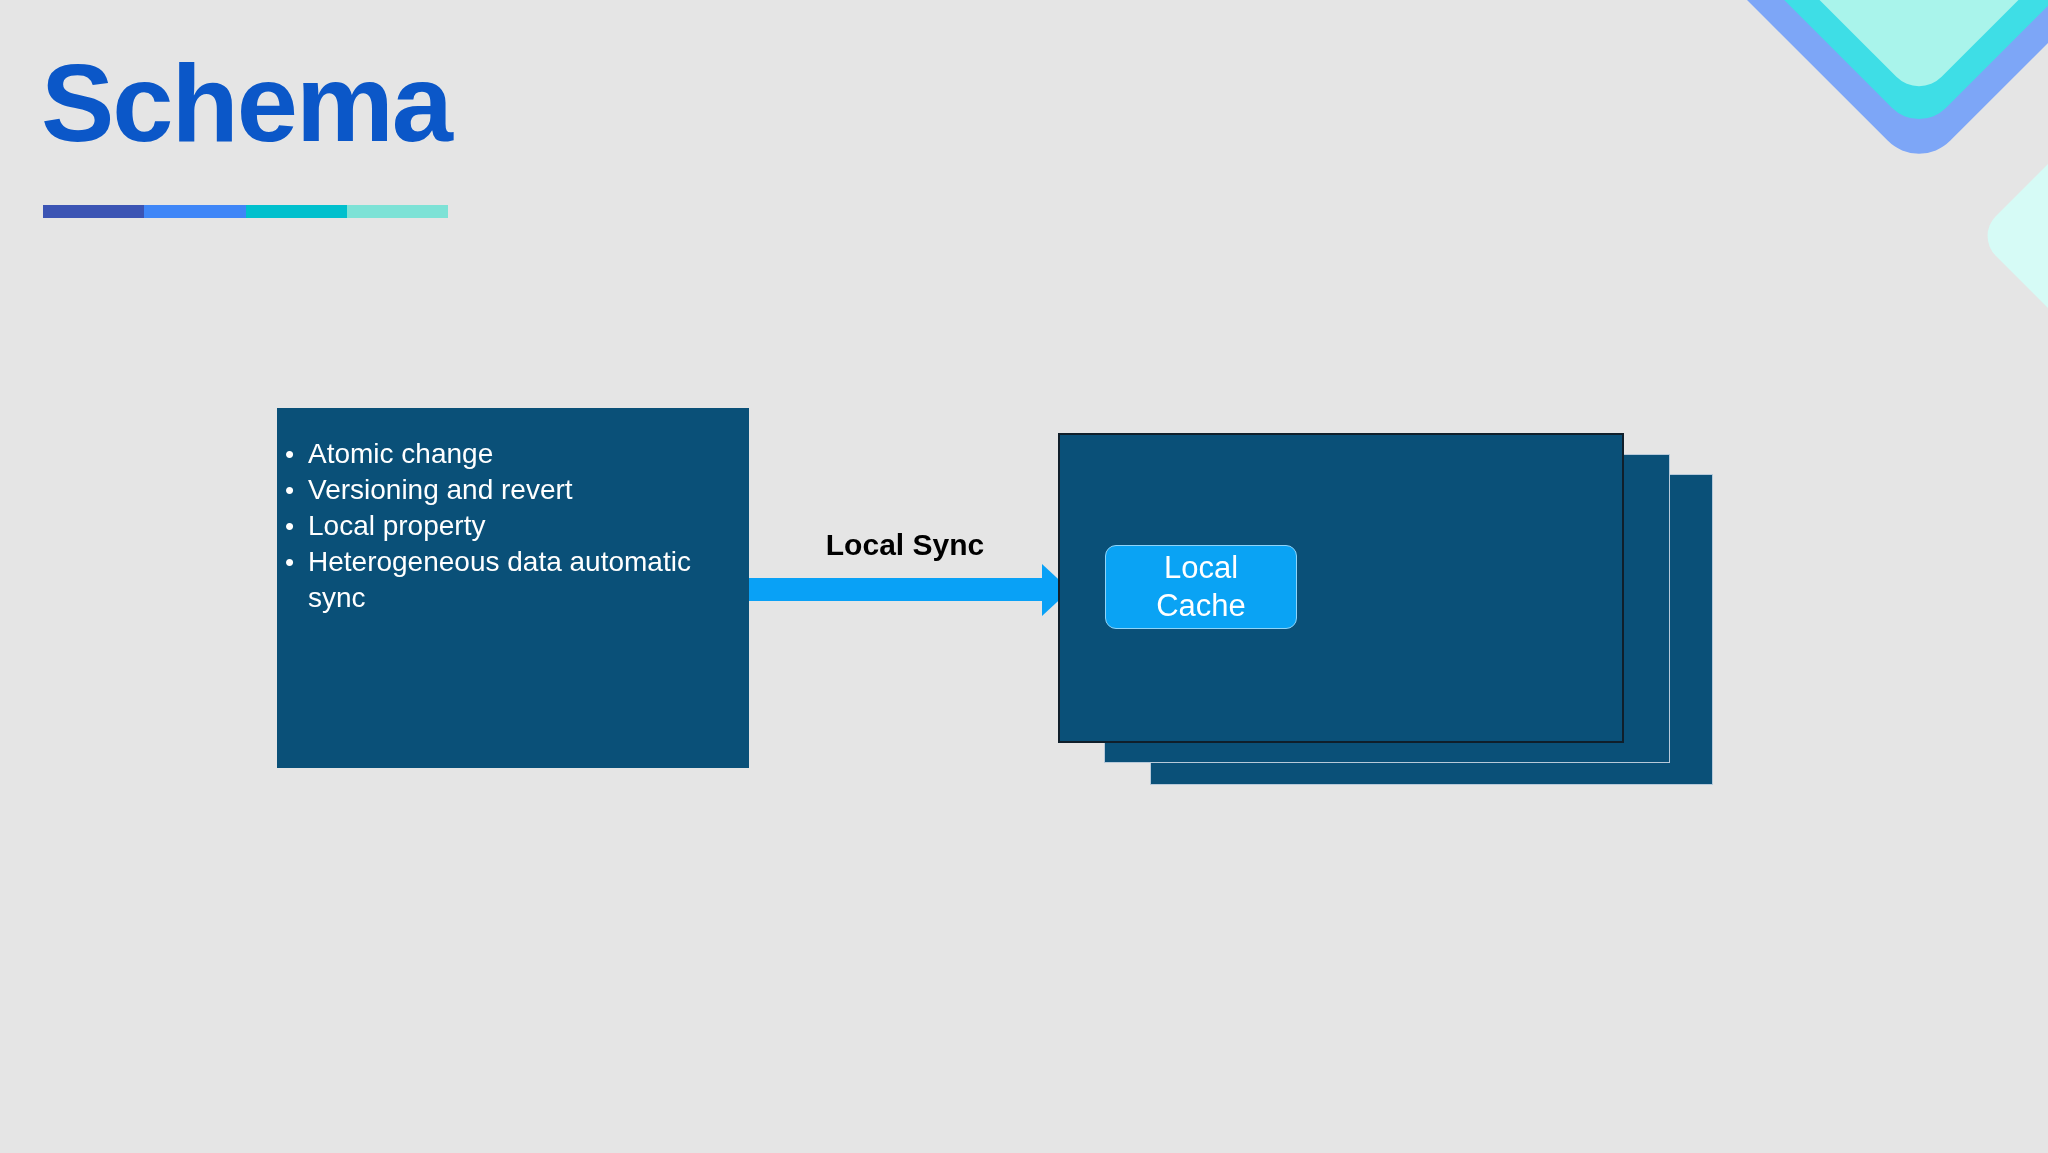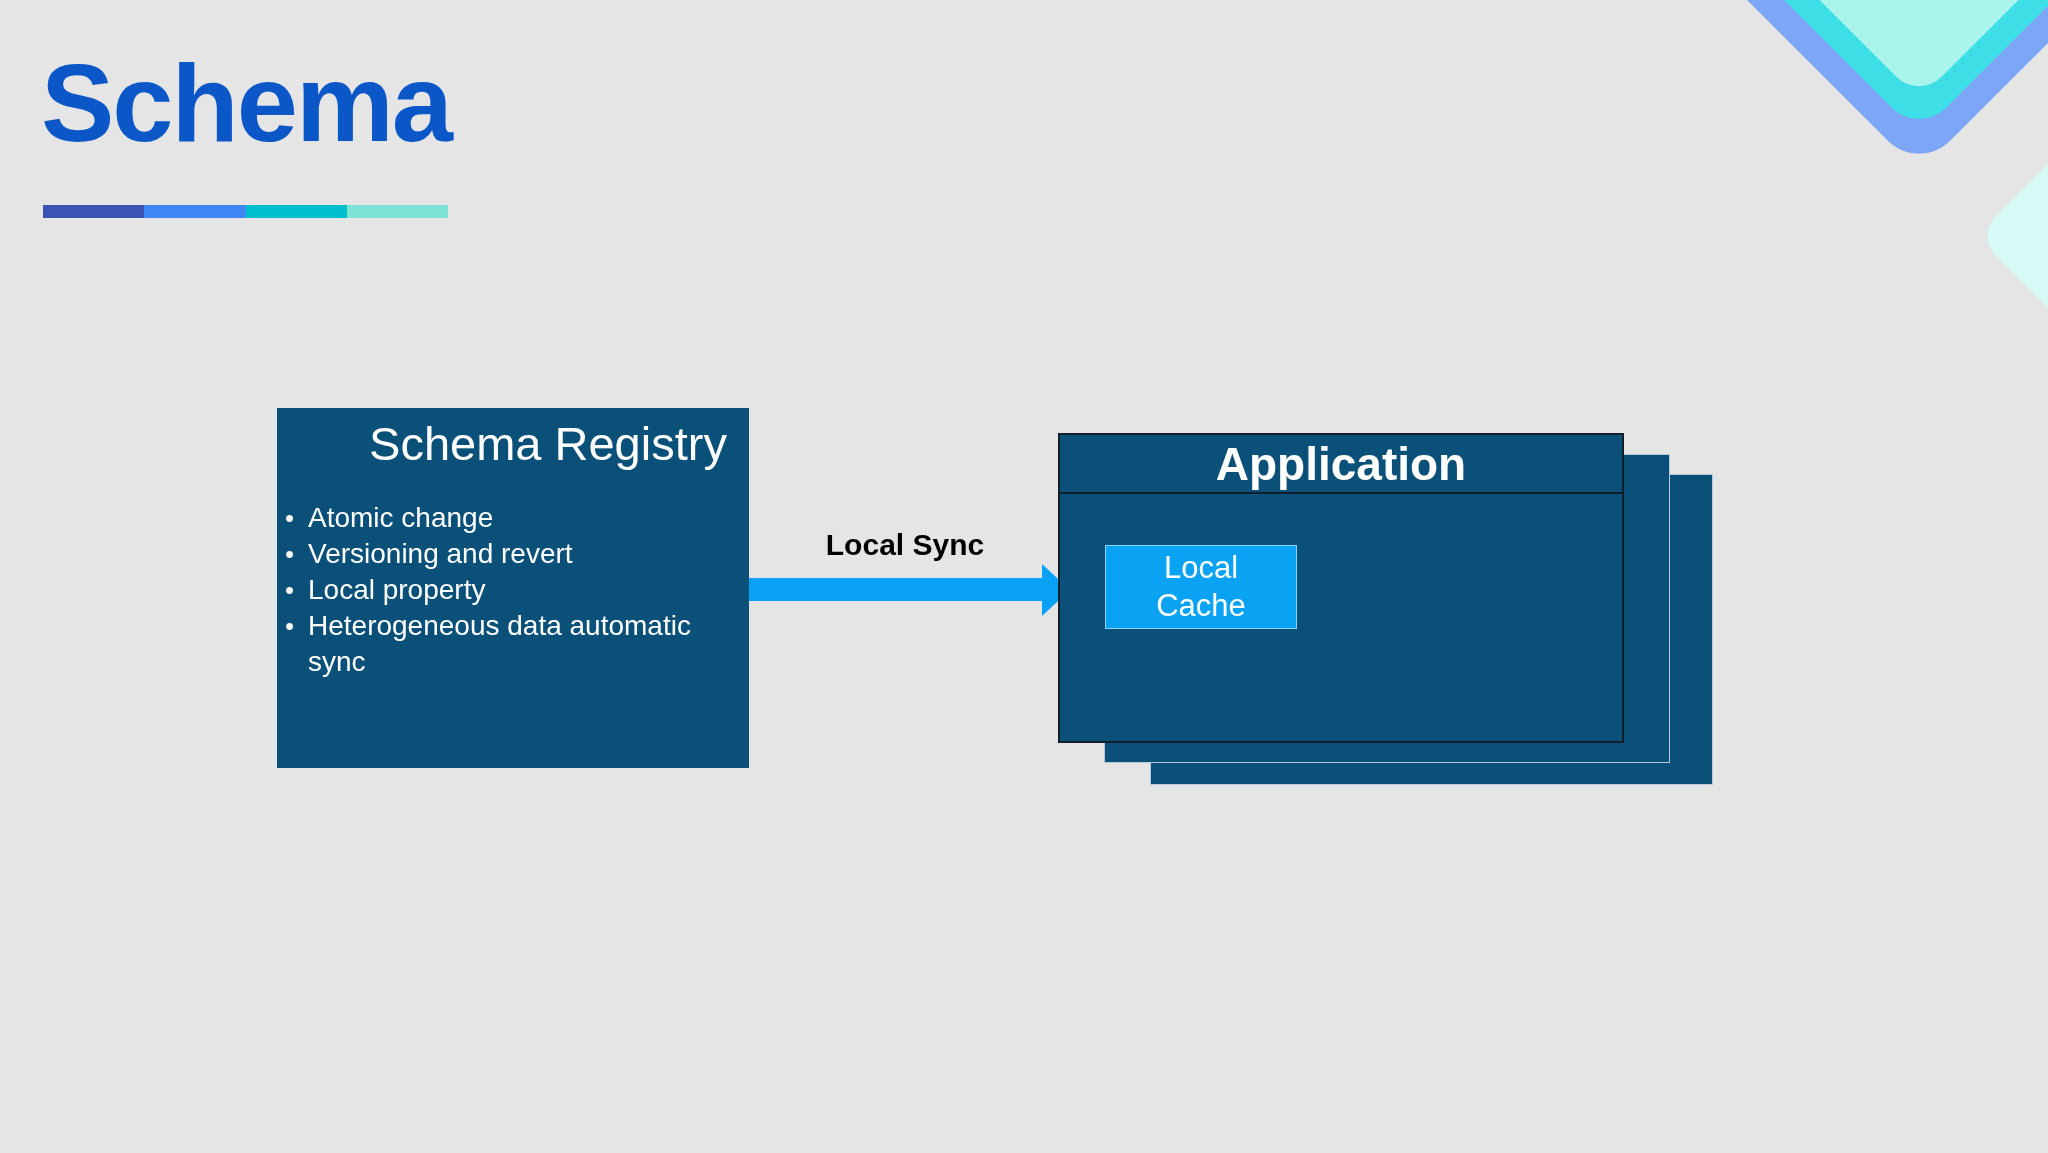--- a/index.html
+++ b/index.html
@@ -182,40 +182,36 @@
     <div class="accent-seg" style="background-color: rgb(0, 192, 205);"></div>
     <div class="accent-seg" style="background-color: rgb(125, 226, 214);"></div>
   </div>
 
   <div class="diamond diamond-outer" style="background-color: rgb(125, 166, 247);"></div>
   <div class="diamond diamond-middle" style="background-color: rgb(62, 222, 230);"></div>
   <div class="diamond diamond-inner" style="background-color: rgb(169, 244, 235);"></div>
   <div class="diamond diamond-small" style="background-color: rgb(214, 251, 246);"></div>
 
   <div class="registry-box" style="background-color: rgb(10, 80, 120);">
-    <div class="registry-title">Schema Registry</div>
     <ul class="registry-list">
       <li>Atomic change</li>
       <li>Versioning and revert</li>
       <li>Local property</li>
       <li>Heterogeneous data automatic sync</li>
     </ul>
   </div>
 
   <div class="pull-sync-label">Local Sync</div>
   <div class="arrow-shaft" style="background-color: rgb(9, 161, 246);"></div>
   <div class="arrow-head" style="border-left-color: rgb(9, 161, 246);"></div>
 
   <div class="app-stack">
     <div class="app-box app-back" style="background-color: rgb(10, 80, 120);"></div>
     <div class="app-box app-mid" style="background-color: rgb(10, 80, 120);"></div>
     <div class="app-box app-front" style="background-color: rgb(10, 80, 120);">
-      <div class="app-header">
-        <span class="app-title">Application</span>
-      </div>
-      <div class="cache-box" style="background-color: rgb(10, 163, 244);">
+      <div class="cache-box" style="background-color: rgb(10, 163, 244); border-radius: 11px;">
         <div>Local</div>
         <div>Cache</div>
       </div>
     </div>
   </div>
 
 </div>
 
 </body></html>

